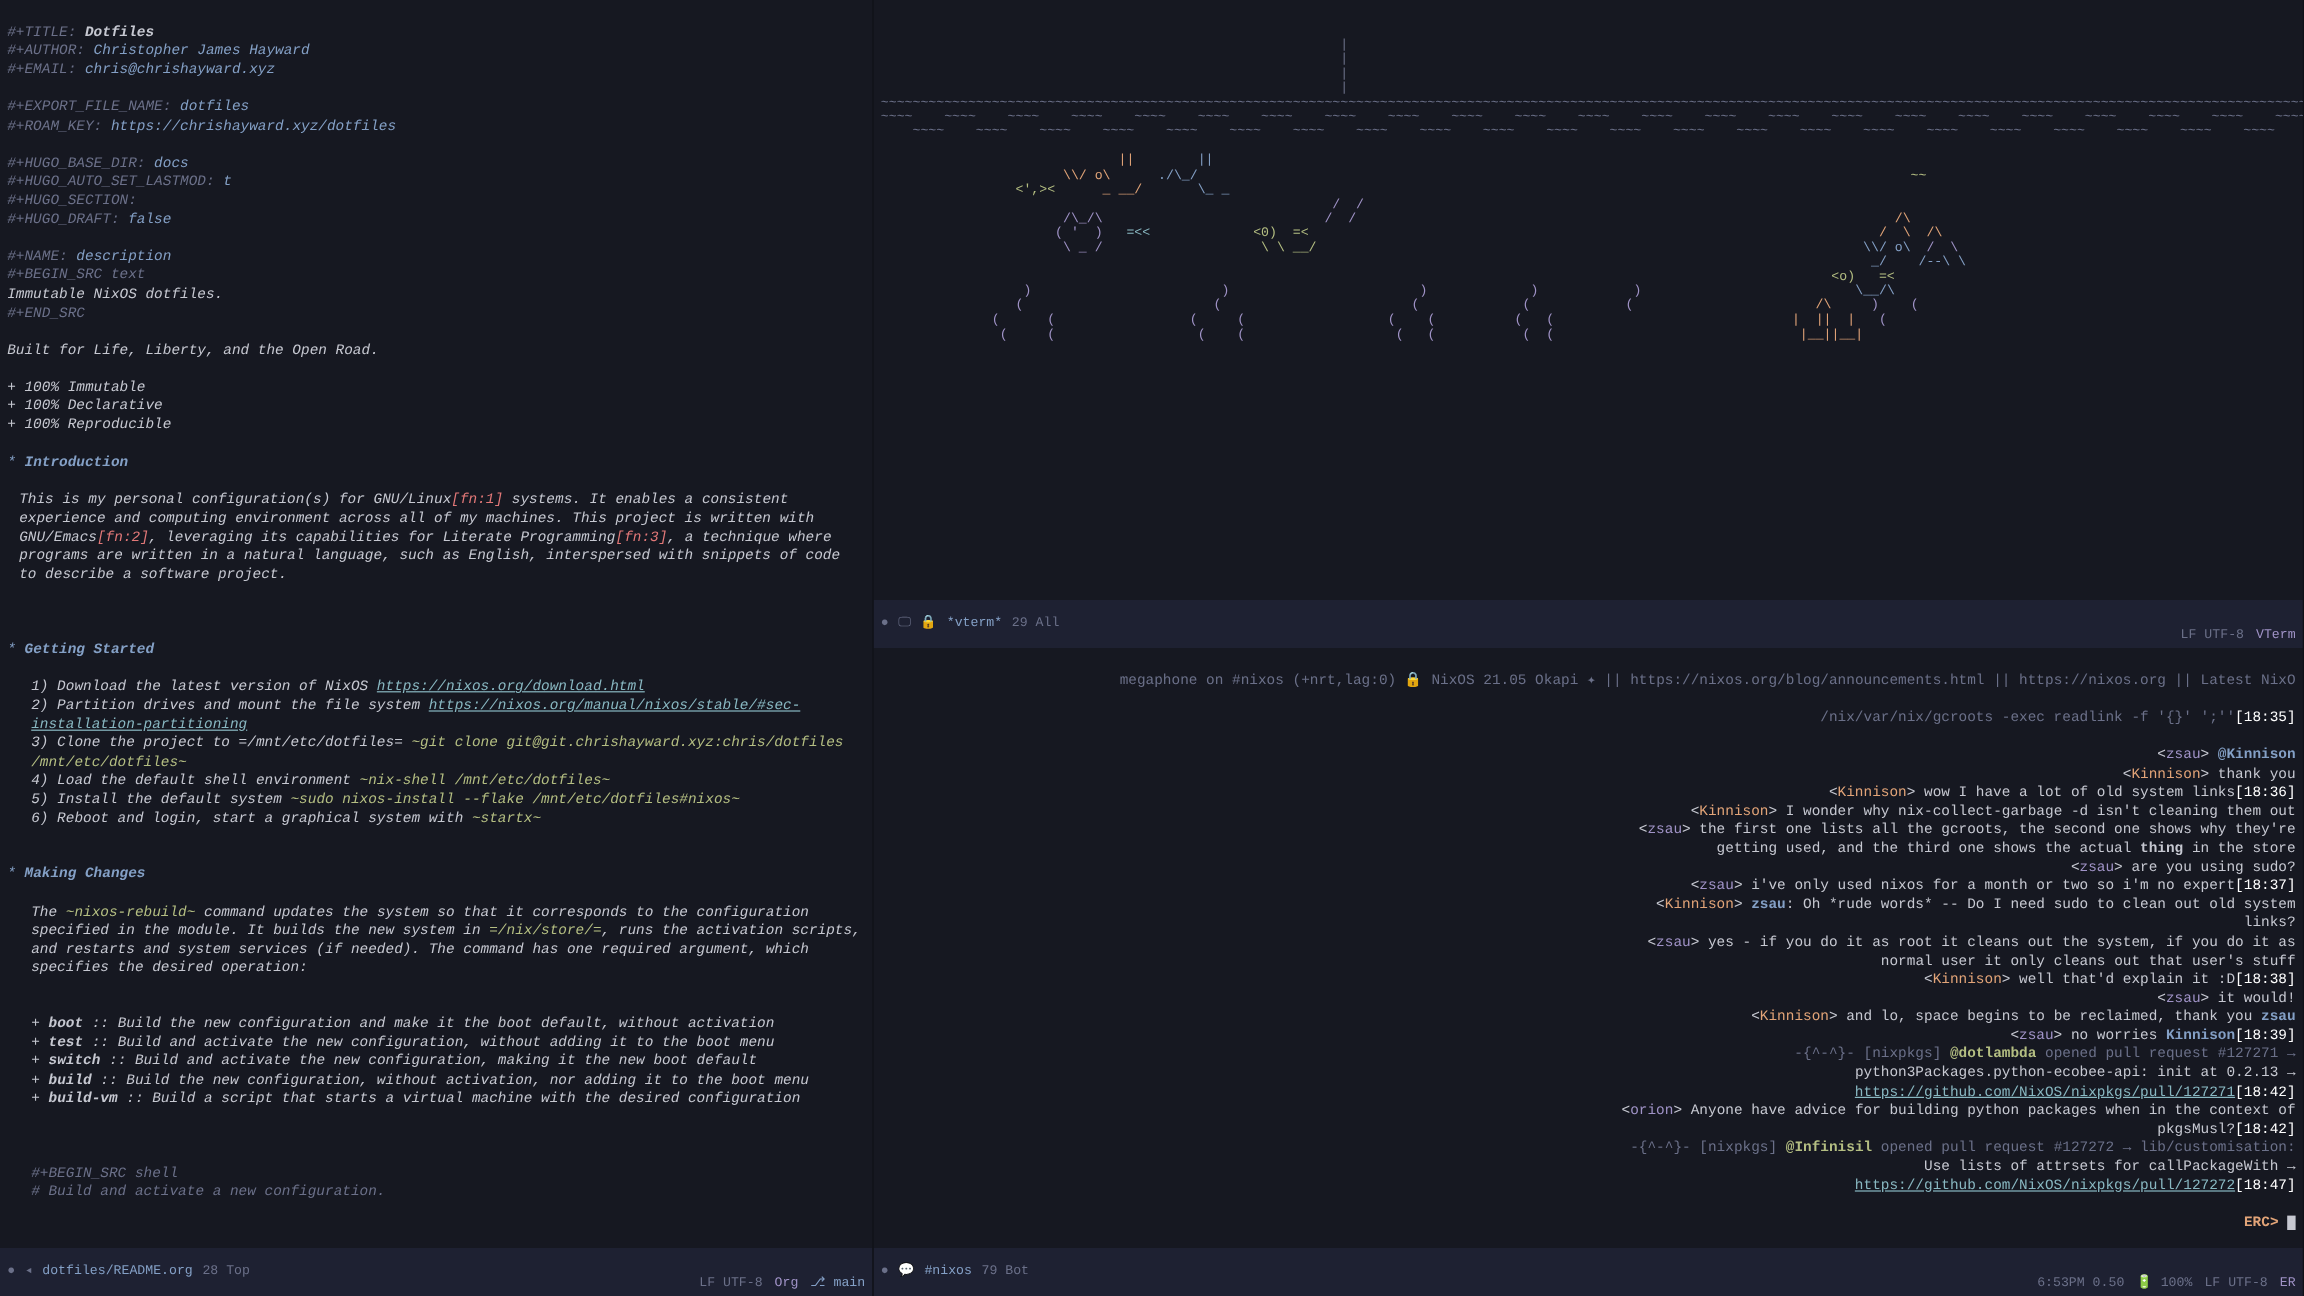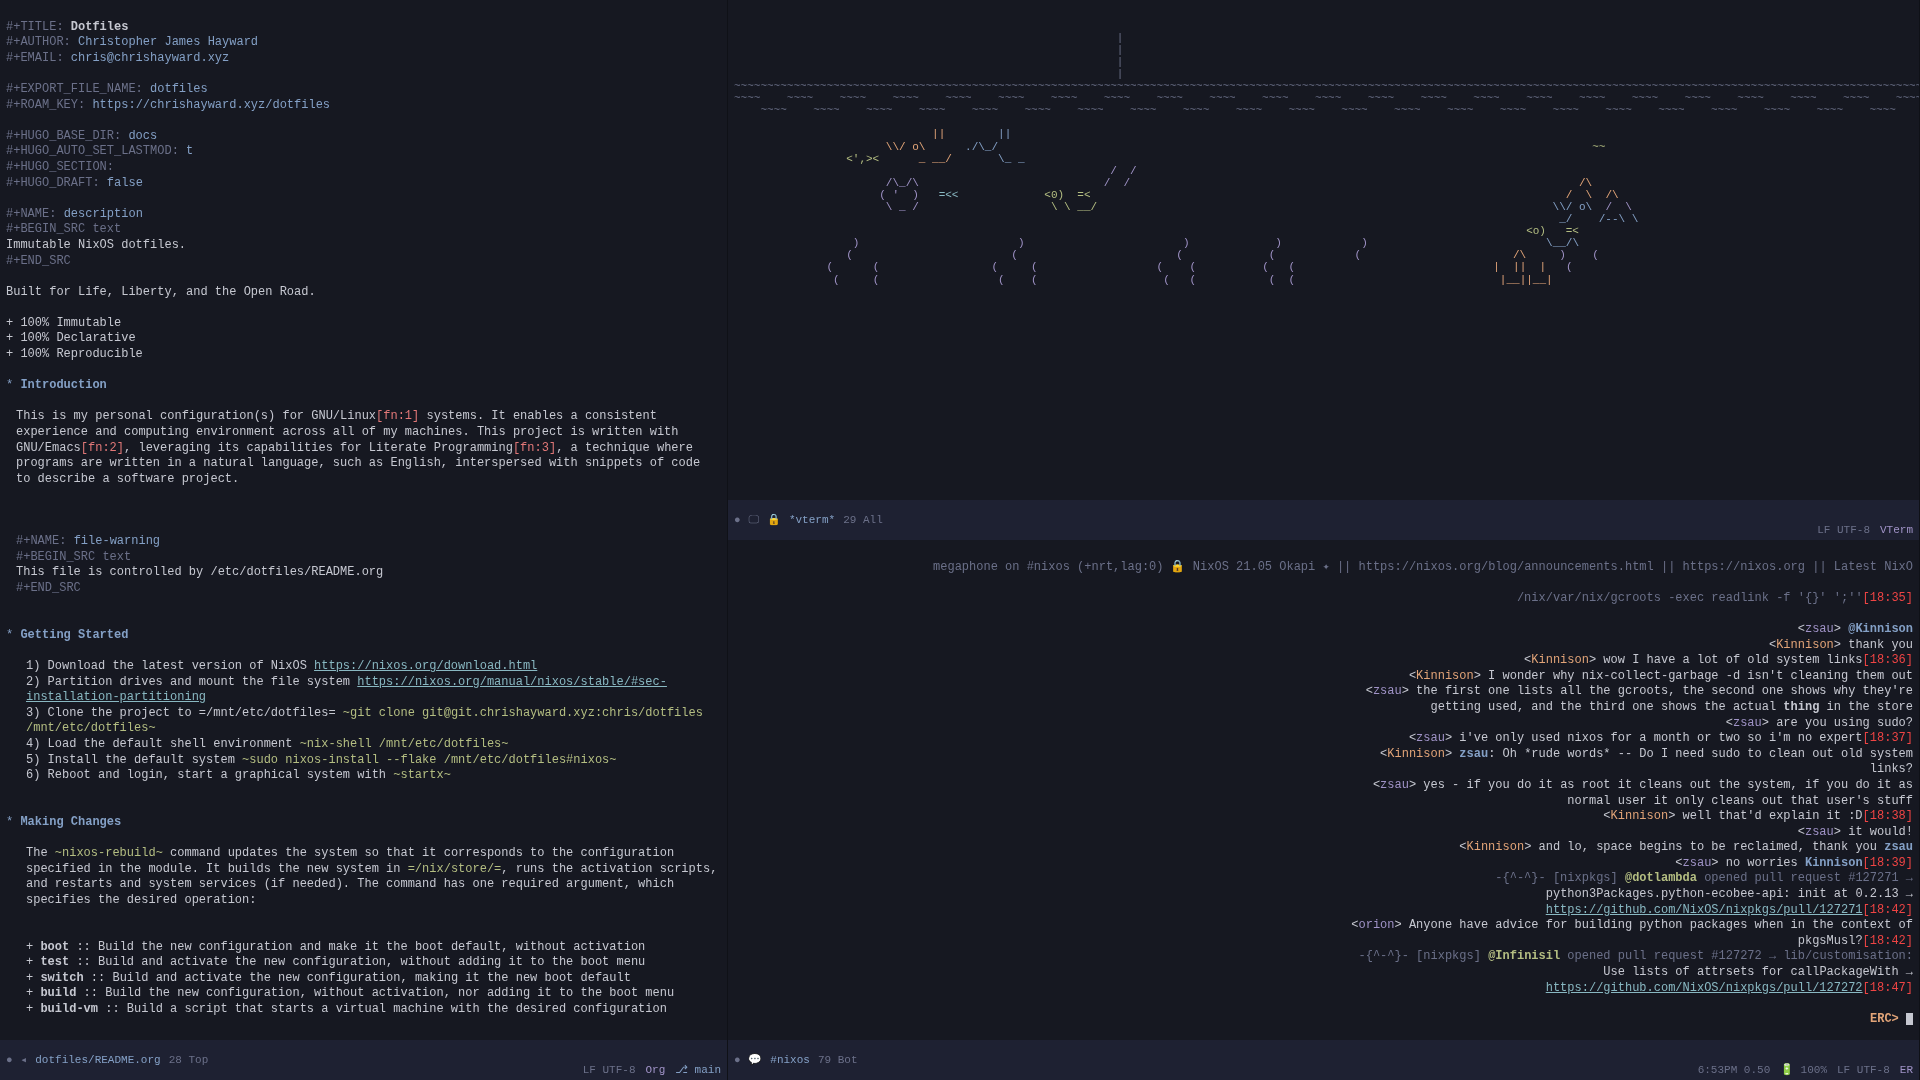--- a/index.html
+++ b/index.html
@@ -60,27 +60,27 @@
 .title-text { color: #c6c8d1; font-weight: bold; }
 .key { color: #6b7089; }
 .val { color: #84a0c6; }
 .link { color: #89b8c2; text-decoration: underline; }
 .fn { color: #e27878; }
 .head { color: #84a0c6; font-weight: bold; }
 .bullet { color: #84a0c6; }
 .code-inline { color: #b4be82; }
 .bold { font-weight: bold; margin-top: 33px; }
 .content { white-space: pre-wrap; }
-.line { white-space: pre-wrap; }
+.line { white-space: pre-wrap; font-style: italic; }
 .irc-line { display: block; text-align: right; }
 .nick { color: #e2a478; }
 .nick2 { color: #a093c7; }
 .nick3 { color: #b4be82; font-weight: bold; }
 .nick-mention { color: #84a0c6; font-weight: bold; }
-.ts { color: #ef4444; float: right; }
+.ts { color: #ffffff; float: right; }
 .sys { color: #6b7089; }
 .erc-prompt { color: #e2a478; font-weight: bold; }
 .cursor { background: #c6c8d1; display: inline-block; width: 7px; height: 12px; vertical-align: middle; }
 .ascii { color: #6b7089; white-space: pre; font-size: 11px; line-height: 1.1; }
 .ascii .c1 { color: #e2a478; }
 .ascii .c2 { color: #84a0c6; }
 .ascii .c3 { color: #a093c7; }
 .ascii .c4 { color: #b4be82; }
 .ascii .c5 { color: #89b8c2; }
 .tilde-row { color: #6b7089; }
@@ -110,26 +110,20 @@
 <span class="line">Built for Life, Liberty, and the Open Road.</span>
 <span class="line"> </span>
 <span class="line">+ 100% Immutable</span>
 <span class="line">+ 100% Declarative</span>
 <span class="line">+ 100% Reproducible</span>
 <span class="line"> </span>
 <span class="line"><span class="bullet">* </span><span class="head">Introduction</span></span>
 <span class="line"> </span>
 <div class="line" style="padding-left:10px"><span>This is my personal configuration(s) for GNU/Linux</span><span class="fn">[fn:1]</span><span> systems. It enables a consistent experience and computing environment across all of my machines. This project is written with GNU/Emacs</span><span class="fn">[fn:2]</span><span>, leveraging its capabilities for Literate Programming</span><span class="fn">[fn:3]</span><span>, a technique where programs are written in a natural language, such as English, interspersed with snippets of code to describe a software project.</span></div>
 <span class="line"> </span>
-<div style="padding-left:10px">
-<span class="line"><span class="key">#+NAME:</span> <span class="val">file-warning</span></span>
-<span class="line"><span class="comment">#+BEGIN_SRC text</span></span>
-<span class="line">This file is controlled by /etc/dotfiles/README.org</span>
-<span class="line"><span class="comment">#+END_SRC</span></span>
-</div>
 <span class="line"> </span>
 <span class="line"><span class="bullet">* </span><span class="head">Getting Started</span></span>
 <span class="line"> </span>
 <div id="gs-steps" style="padding-left:20px"><div class="line">1) Download the latest version of NixOS <span class="link">https://nixos.org/download.html</span></div><div class="line">2) Partition drives and mount the file system <span class="link">https://nixos.org/manual/nixos/stable/#sec-installation-partitioning</span></div><div class="line">3) Clone the project to =/mnt/etc/dotfiles= <span class="code-inline">~git clone git@git.chrishayward.xyz:chris/dotfiles /mnt/etc/dotfiles~</span></div><div class="line">4) Load the default shell environment <span class="code-inline">~nix-shell /mnt/etc/dotfiles~</span></div><div class="line">5) Install the default system <span class="code-inline">~sudo nixos-install --flake /mnt/etc/dotfiles#nixos~</span></div><div class="line">6) Reboot and login, start a graphical system with <span class="code-inline">~startx~</span></div></div>
 <span class="line"> </span>
 <span class="line"><span class="bullet">* </span><span class="head">Making Changes</span></span>
 <span class="line"> </span>
 <div class="line" style="padding-left:20px"><span>The </span><span class="code-inline">~nixos-rebuild~</span><span> command updates the system so that it corresponds to the configuration specified in the module. It builds the new system in </span><span class="code-inline">=/nix/store/=</span><span>, runs the activation scripts, and restarts and system services (if needed). The command has one required argument, which specifies the desired operation:</span></div>
 <span class="line"> </span>
 <div id="mc-ops" style="padding-left:20px"><div class="line">+ <span class="bold">boot</span> :: Build the new configuration and make it the boot default, without activation</div><div class="line">+ <span class="bold">test</span> :: Build and activate the new configuration, without adding it to the boot menu</div><div class="line">+ <span class="bold">switch</span> :: Build and activate the new configuration, making it the new boot default</div><div class="line">+ <span class="bold">build</span> :: Build the new configuration, without activation, nor adding it to the boot menu</div><div class="line">+ <span class="bold">build-vm</span> :: Build a script that starts a virtual machine with the desired configuration</div></div>

